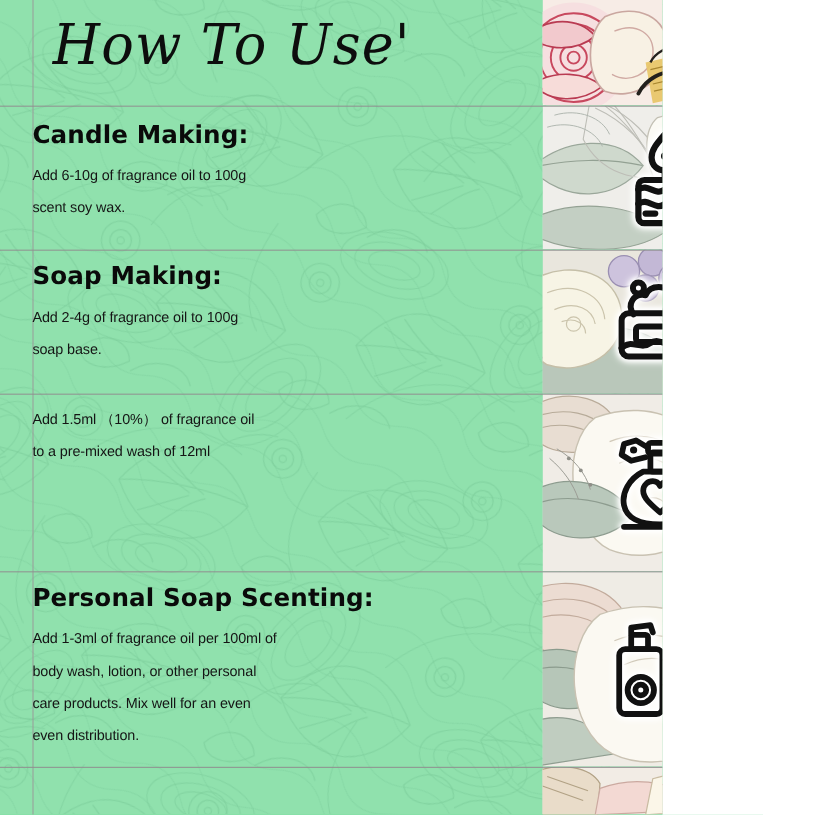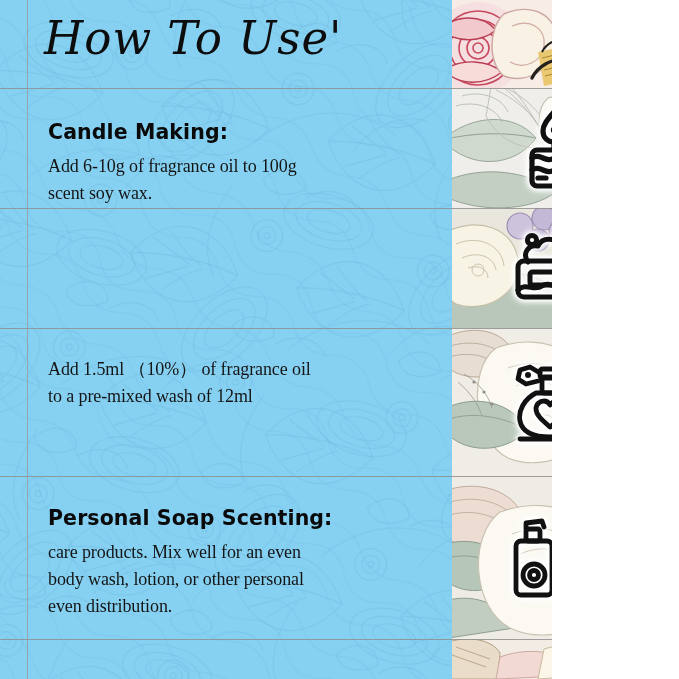--- a/index.html
+++ b/index.html
@@ -8,21 +8,21 @@
     width:679px;height:679px;overflow:hidden;
     background:#ffffff;
     font-family:"Liberation Sans", sans-serif;
     -webkit-font-smoothing:antialiased;
   }
 
   
   .page{
     position:relative;
     width:552px;height:679px;
-    background:#0ea5e9;
+    background:#22c55e;
     overflow:hidden;
   }
 
   
   .watermark{
     position:absolute;left:0;top:0;width:679px;height:679px;
     pointer-events:none;
     opacity:.5;
   }
 
@@ -69,34 +69,34 @@
     font-size:47px;
     font-weight:400;
     letter-spacing:1px;
     color:#0d0d0d;
     white-space:nowrap;
     transform:scaleX(.96);
     transform-origin:left center;
   }
 
   
-  .section{position:absolute;left:48px;width:400px;margin-top:20px;}
+  .section{position:absolute;left:27px;width:400px;}
   .sec-heading{
     font-family:"DejaVu Sans", sans-serif;
     font-weight:700;
     font-size:20.5px;
     letter-spacing:.1px;
     color:#0a0a0a;
     margin:0 0 9px 0;
     white-space:nowrap;
   }
   .sec-body{
-    font-family:Liberation Serif, serif;
+    font-family:Liberation Sans, sans-serif;
     font-weight:400;
-    font-size:18px;
+    font-size:12px;
     line-height:27px;
     color:#151515;
     margin:0;
     letter-spacing:-0.1px;
   }
   .sec-body span{display:block;white-space:nowrap;}
 
   .sec-candle  {top:100px;}
   .sec-soap    {top:218px;}
   .sec-perfume {top:336px;}
@@ -457,33 +457,41 @@
   <div class="title">How To Use'</div>
 
   <div class="section sec-candle">
     <p class="sec-heading">Candle Making:</p>
     <p class="sec-body">
       <span>Add 6-10g of fragrance oil to 100g</span>
       <span>scent soy wax.</span>
     </p>
   </div>
 
+  <div class="section sec-soap">
+    <p class="sec-heading">Soap Making:</p>
+    <p class="sec-body">
+      <span>Add 2-4g of fragrance oil to 100g</span>
+      <span>soap base.</span>
+    </p>
+  </div>
 
   <div class="section sec-perfume">
     <p class="sec-body">
       <span>Add 1.5ml （10%） of fragrance oil</span>
       <span>to a pre-mixed wash of 12ml</span>
     </p>
   </div>
 
   <div class="section sec-care">
     <p class="sec-heading">Personal Soap Scenting:</p>
     <p class="sec-body">
+      <span>Add 1-3ml of fragrance oil per 100ml of</span>
+      <span>body wash, lotion, or other personal</span>
       <span>care products. Mix well for an even</span>
-      <span>body wash, lotion, or other personal</span>
       <span>even distribution.</span>
     </p>
   </div>
 
   <div class="icon-wrap icon-candle">
     <svg width="76" height="84" viewBox="0 0 76 84" aria-hidden="true">
       <g fill="none" stroke="#111" stroke-width="5.2" stroke-linecap="round" stroke-linejoin="round">
         <path d="M38 6 C31 14 27 19 27 25 C27 32 32 36 38 36 C44 36 49 32 49 25 C49 19 45 14 38 6 Z"></path>
         <path d="M38 36 L38 44"></path>
         <rect x="16" y="44" width="44" height="36" rx="5"></rect>

